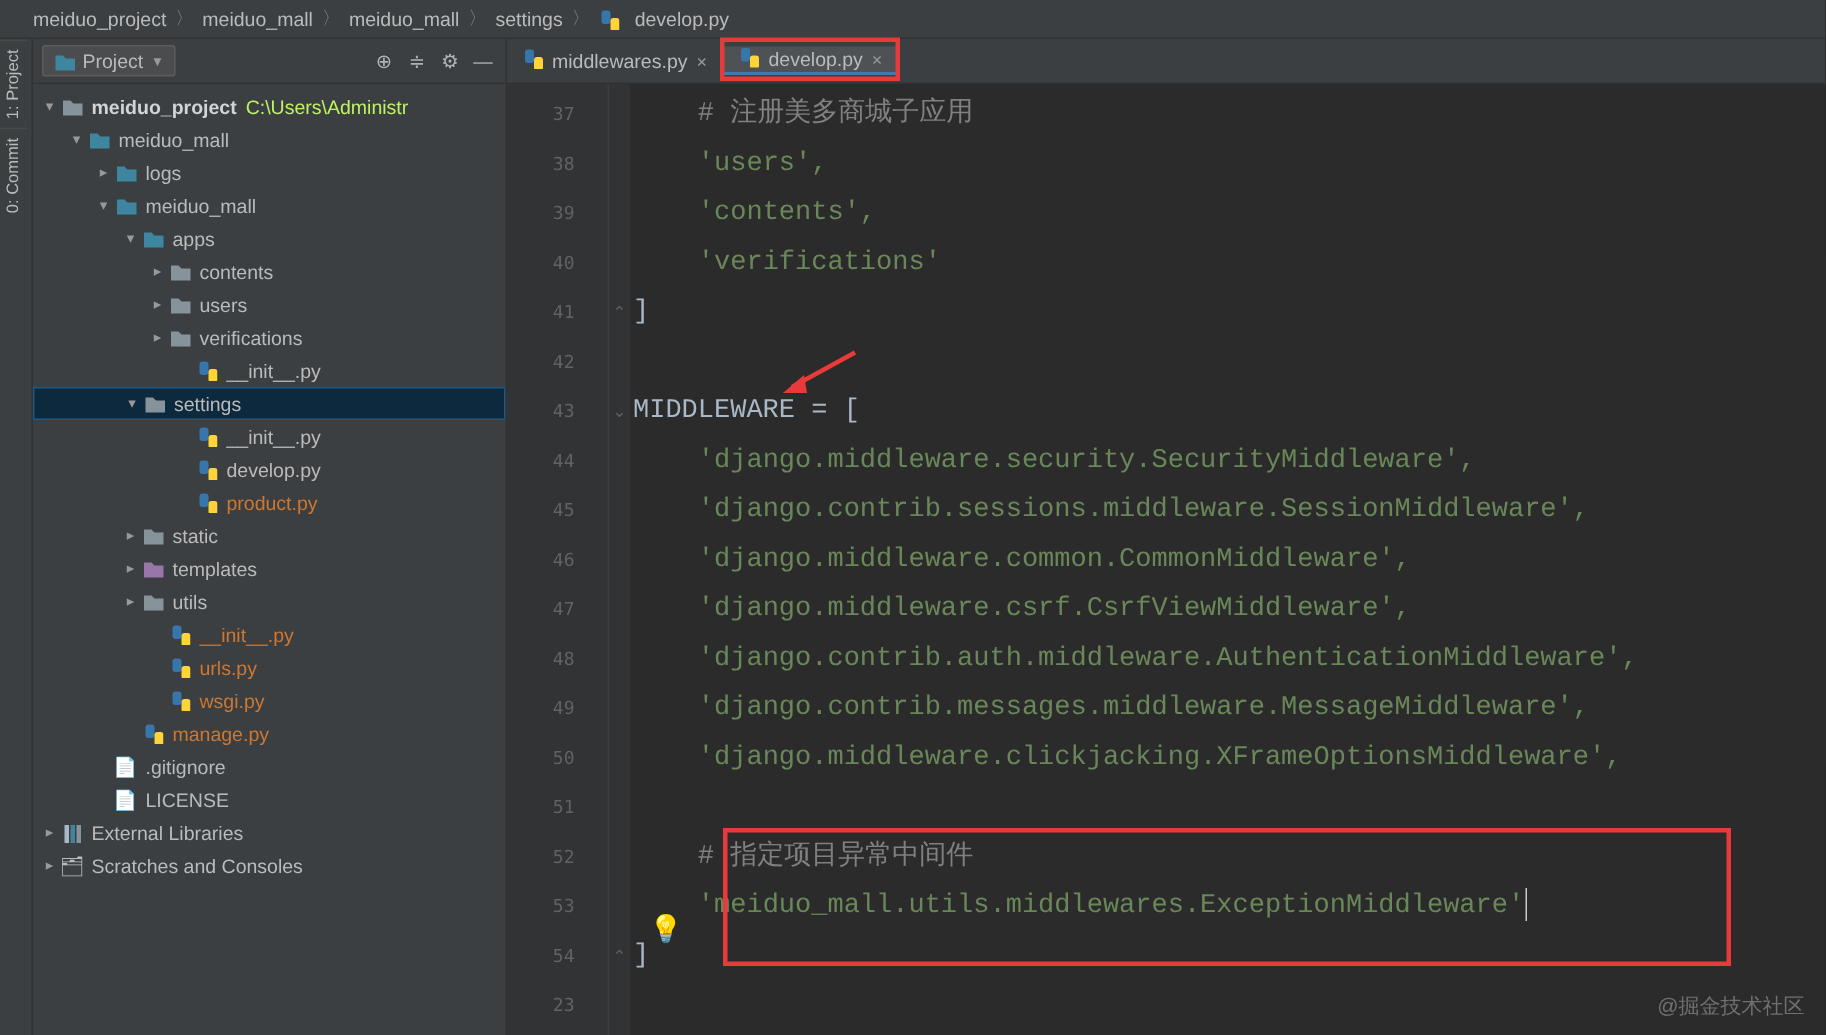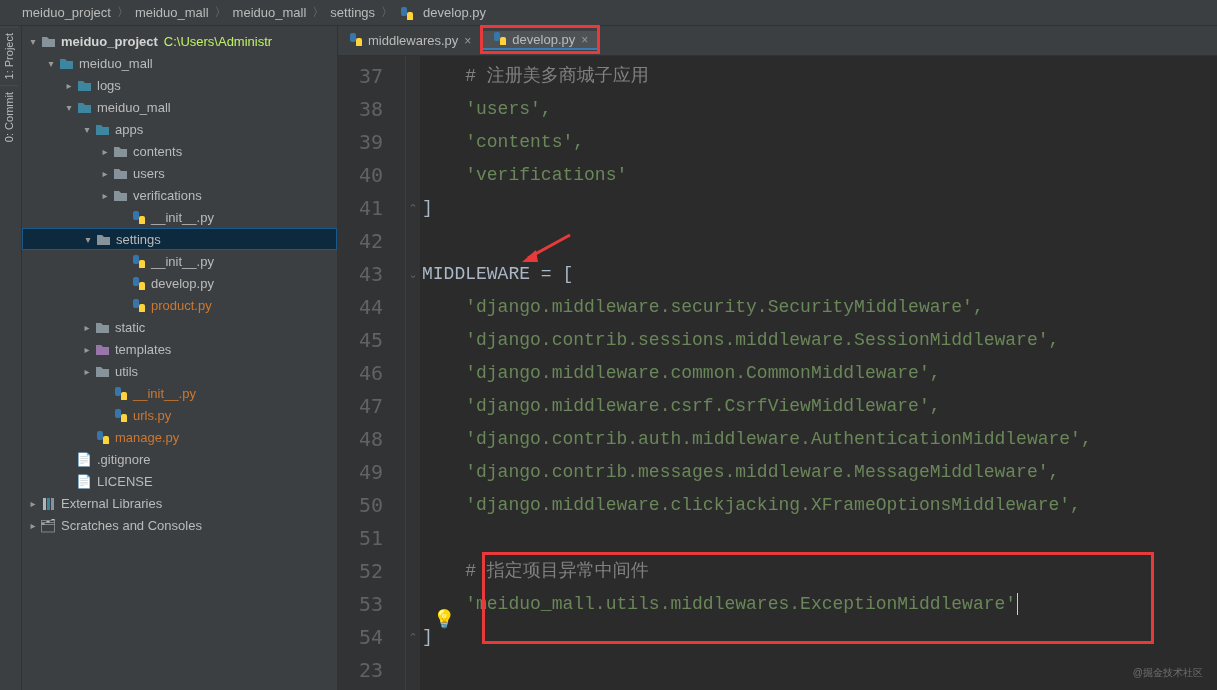--- a/index.html
+++ b/index.html
@@ -117,21 +117,21 @@
 }
 .gutter {
   width: 68px;
   background: #313335;
   border-right: 1px solid #3c3f41;
   padding-top: 4px;
 }
 .gutter .ln {
   height: 33px; line-height: 33px;
   text-align: right; padding-right: 22px;
-  color: #606366; font-size: 20px;
+  color: #606366; font-size: 12px;
   font-family: "Consolas", monospace;
 }
 .fold-strip {
   width: 14px;
   background: #313335;
   padding-top: 4px;
 }
 .fold-strip .f {
   height: 33px; display: flex; align-items: center; justify-content: center;
   color: #606366; font-size: 11px;
@@ -161,21 +161,21 @@
   border: 3px solid #e83a3a;
 }
 .bulb {
   position: absolute;
   left: 433px; top: 608px;
   color: #f0a400;
   font-size: 18px;
 }
 .watermark {
   position: absolute; right: 14px; bottom: 10px;
-  color: #707070; font-size: 10px;
+  color: #707070; font-size: 14px;
 }
 .folder-svg { fill: #87939a; }
 .folder-blue-svg { fill: #3e86a0; }
 .folder-purple-svg { fill: #9876aa; }
 .py-blue { fill: #3776ab; }
 .py-yellow { fill: #ffd43b; }
 </style>
 </head>
 <body>
 
@@ -214,20 +214,34 @@
 </div>
 
 <div class="left-rail">
   <div class="tab"><span>1: Project</span></div>
   <div class="tab"><span>0: Commit</span></div>
 </div>
 
 <div class="main">
 
   <div class="sidebar">
+    <div class="sidebar-header">
+      <div class="project-button">
+        <svg width="14" height="14">
+            <use href="#folder-icon" class="folder-blue-svg"></use>
+          </svg>
+        <span>Project</span>
+        <span class="arrow-down">▼</span>
+      </div>
+      <span class="hdr-spacer"></span>
+      <span class="hdr-icon">⊕</span>
+      <span class="hdr-icon">≑</span>
+      <span class="hdr-icon">⚙</span>
+      <span class="hdr-icon">—</span>
+    </div>
     <div class="tree">
       <div class="tree-row" style="padding-left:4px">
         <span class="tree-arrow">▾</span>
         <span class="tree-icon">
             <svg width="14" height="14">
               <use href="#folder-icon" class="folder-svg"></use>
             </svg>
           </span>
         <span class="tree-label bold">meiduo_project</span>
         <span class="tree-label dim">C:\Users\Administr</span>
@@ -377,20 +391,29 @@
         <span class="tree-label orange">__init__.py</span>
       </div>
       <div class="tree-row" style="padding-left:76px">
         <span class="tree-arrow"></span>
         <span class="tree-icon">
             <svg width="14" height="14">
               <use href="#py-icon"></use>
             </svg>
           </span>
         <span class="tree-label orange">urls.py</span>
+      </div>
+      <div class="tree-row" style="padding-left:76px">
+        <span class="tree-arrow"></span>
+        <span class="tree-icon">
+            <svg width="14" height="14">
+              <use href="#py-icon"></use>
+            </svg>
+          </span>
+        <span class="tree-label orange">wsgi.py</span>
       </div>
       <div class="tree-row" style="padding-left:58px">
         <span class="tree-arrow"></span>
         <span class="tree-icon">
             <svg width="14" height="14">
               <use href="#py-icon"></use>
             </svg>
           </span>
         <span class="tree-label orange">manage.py</span>
       </div>

